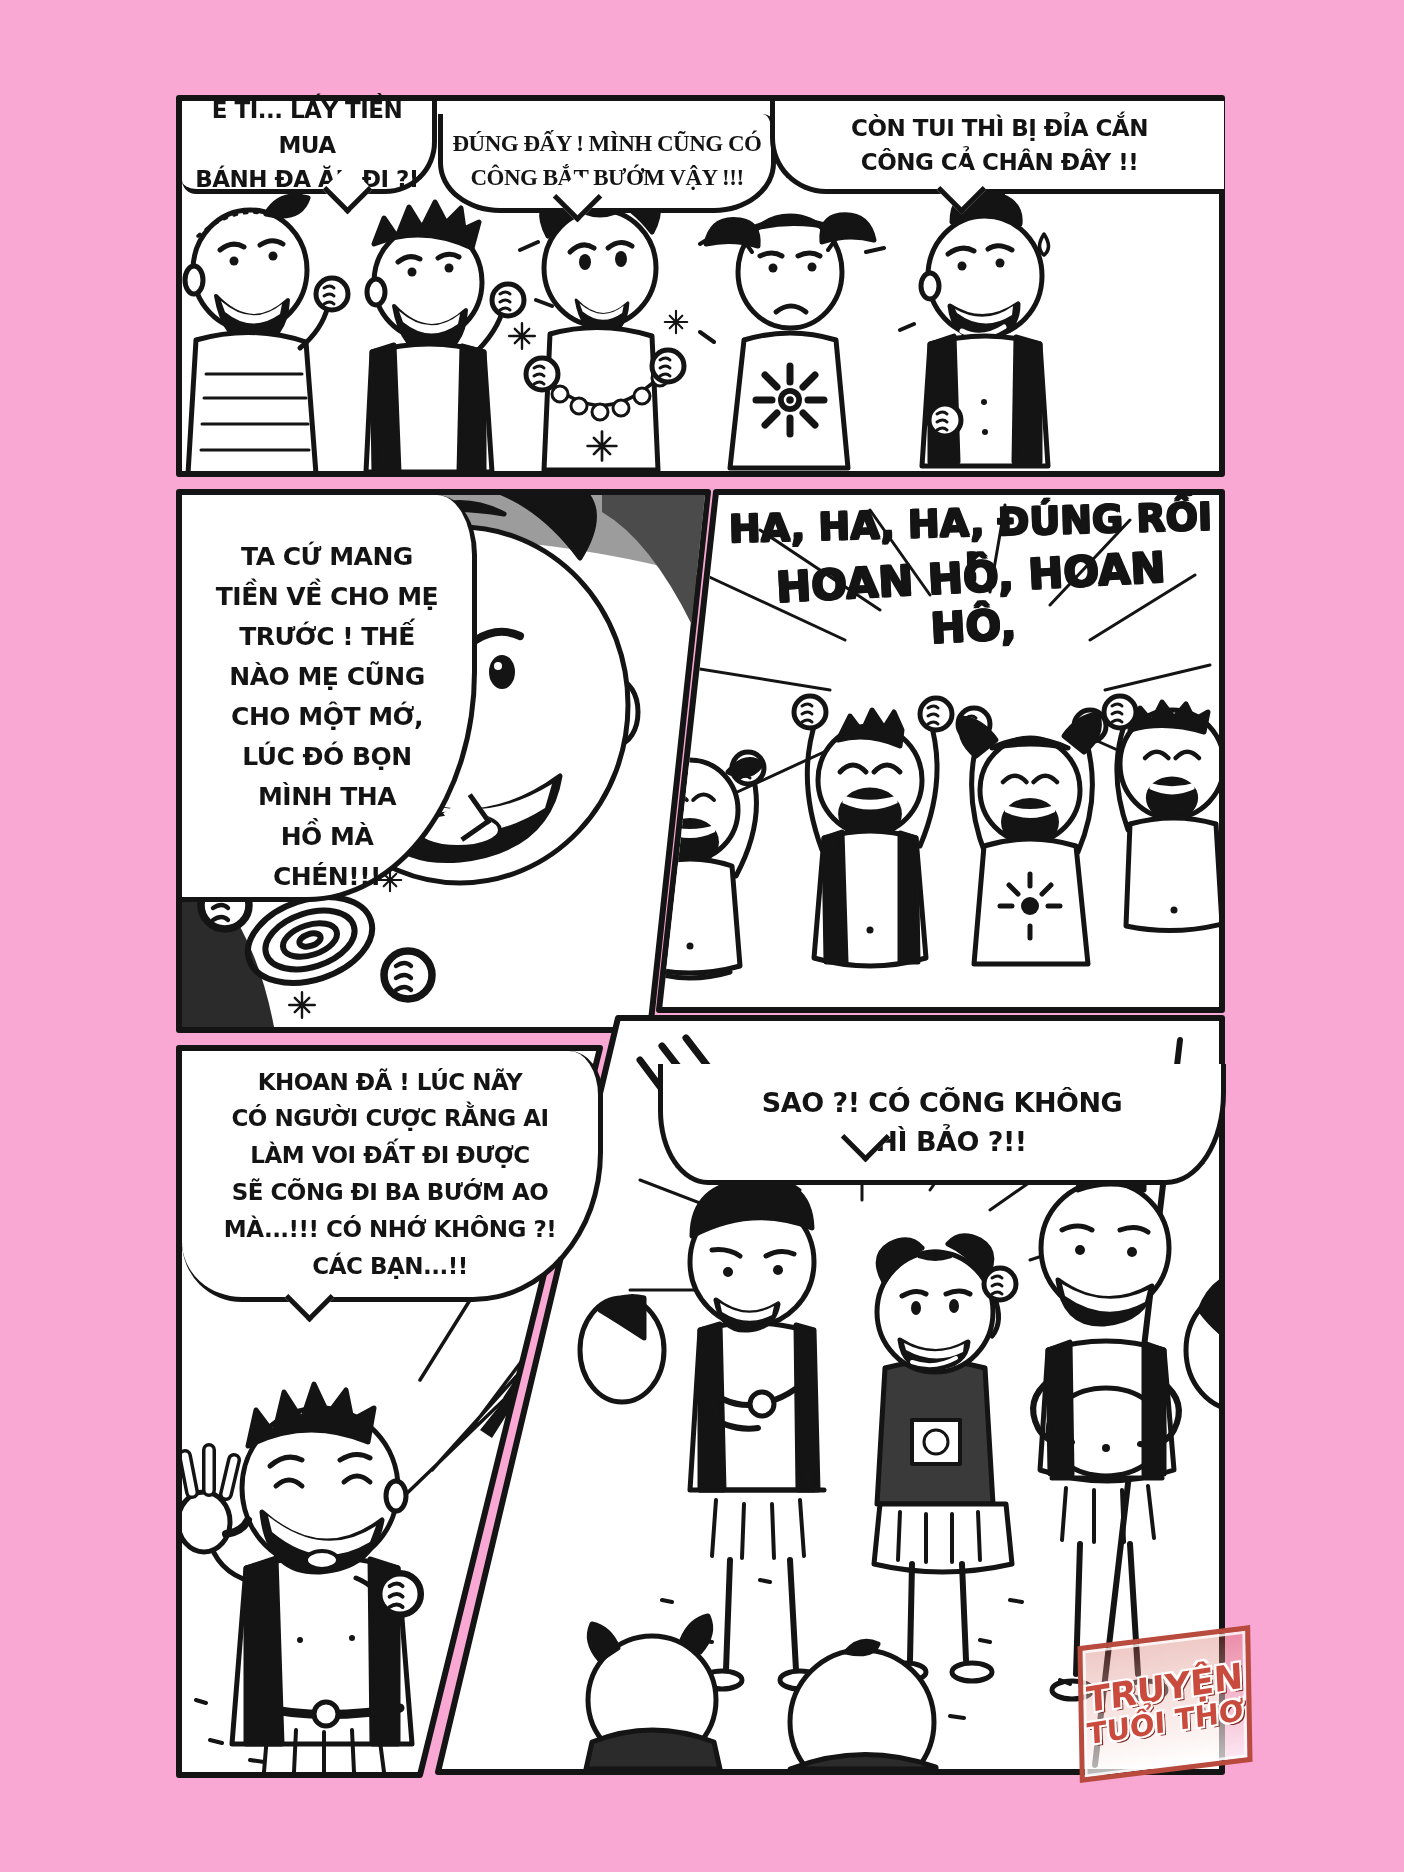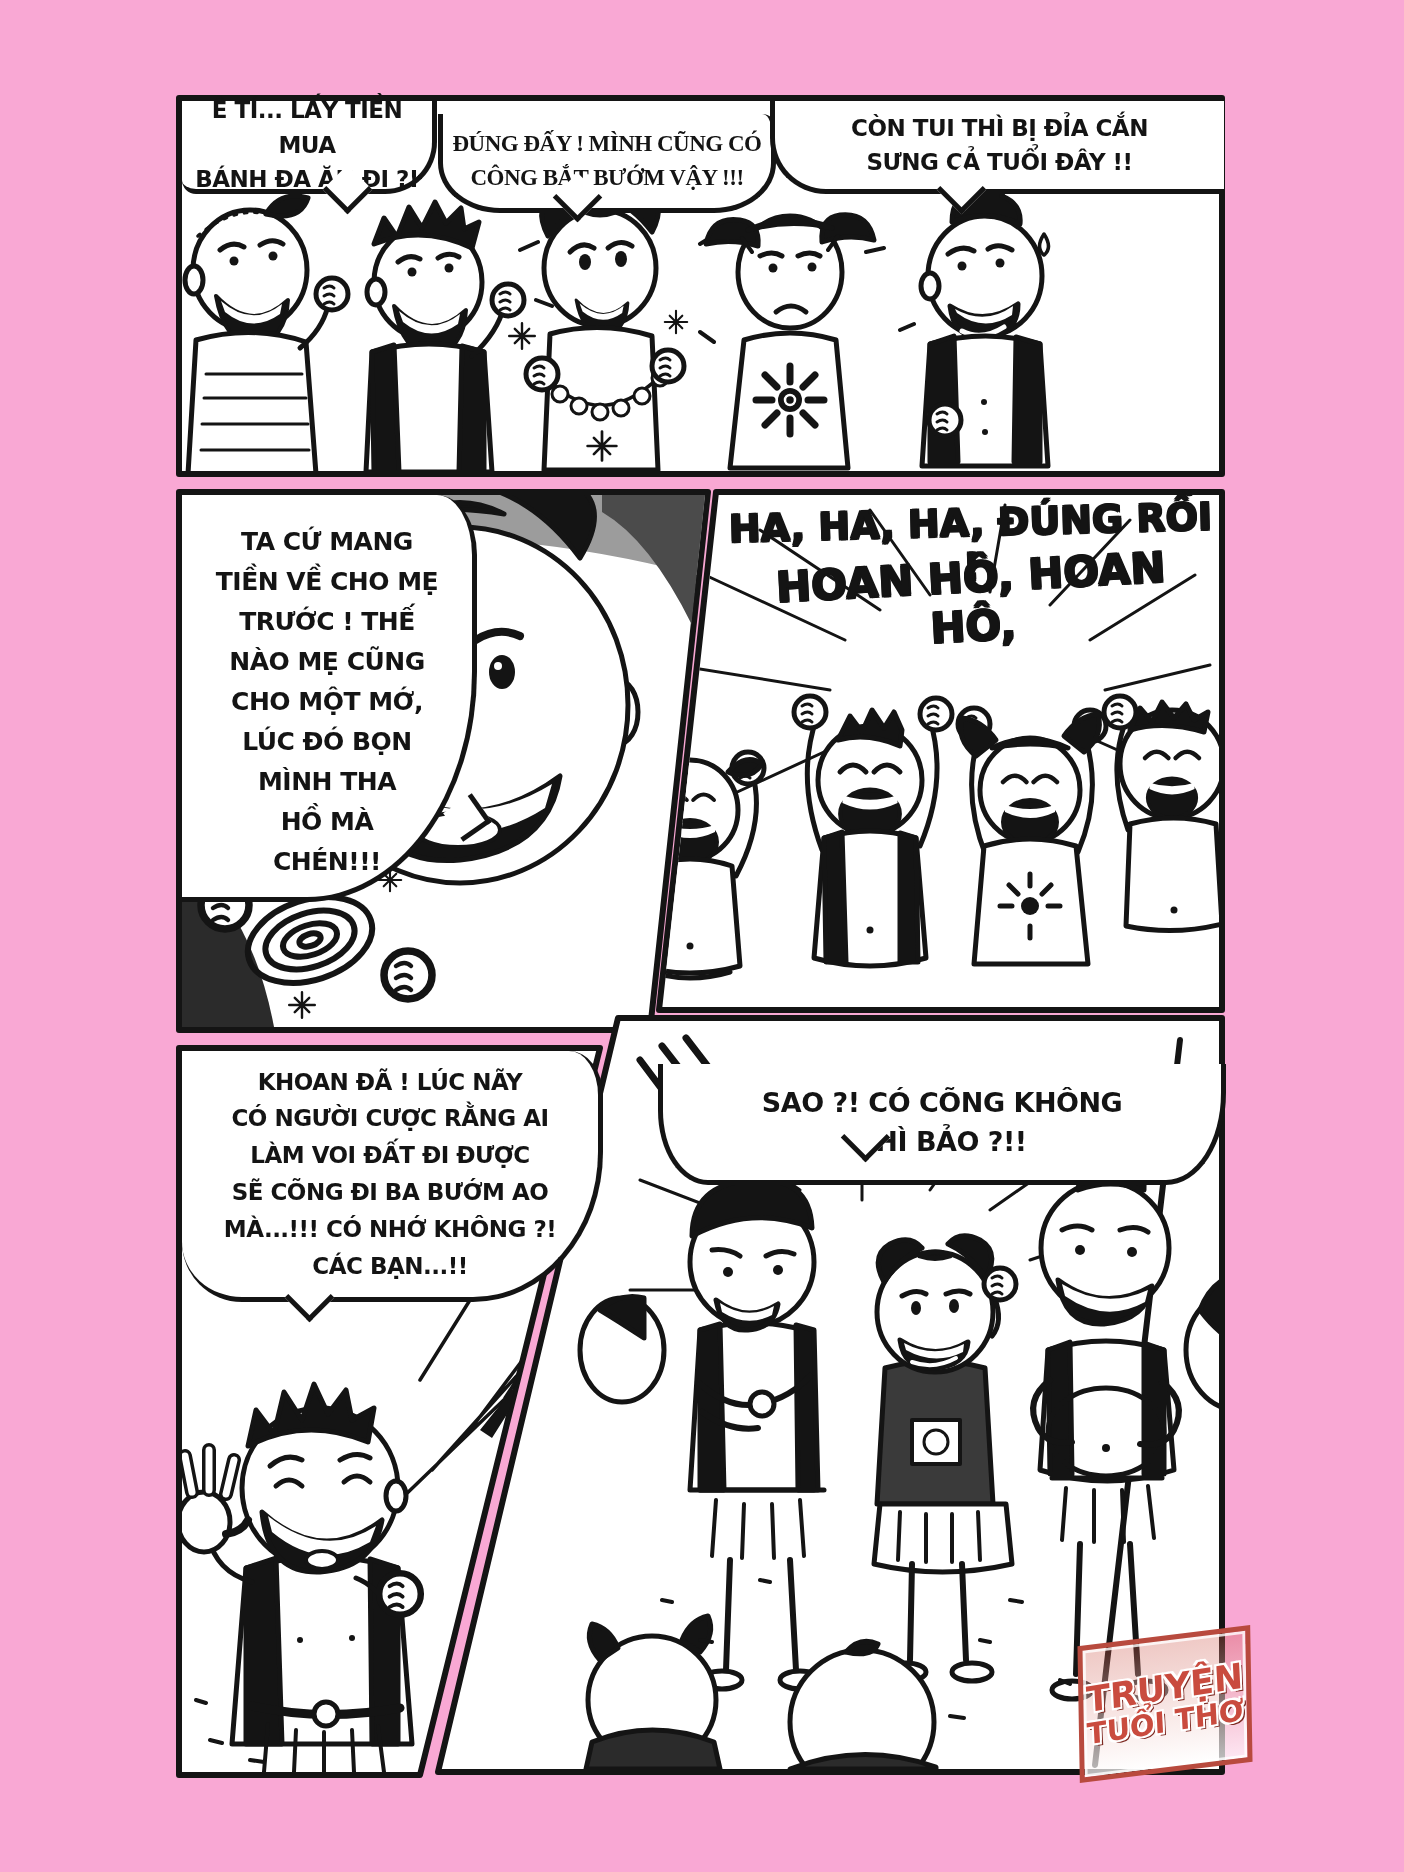--- a/index.html
+++ b/index.html
@@ -11,21 +11,21 @@
           font-weight:700;white-space:pre-line;letter-spacing:-0.5px;color:#141414;}
   .btxt{white-space:pre-line;}
   .b1{left:182px;top:101px;width:250px;height:88px;border-top:none;border-left:none;
       border-radius:0 0 52px 14px;font-size:23px;line-height:1.5;}
   .b2{left:438px;top:114px;width:328px;height:94px;border-top:none;
       border-radius:0 14px 62px 62px / 0 14px 50px 50px;font-size:23px;line-height:1.5;font-family:Liberation Serif, serif;}
   .b3{left:770px;top:101px;width:449px;height:88px;border-top:none;border-right:none;
       border-radius:0 0 0 56px;font-size:23px;line-height:1.5;}
   .p2b{left:182px;top:495px;width:290px;height:390px;border-top:none;border-left:none;
        border-radius:0 40px 170px 0 / 0 60px 230px 0;font-size:25px;line-height:1.6;
-       align-items:center;padding-top:12px;}
+       align-items:flex-end;padding-top:12px;}
   .p4b{left:182px;top:1051px;width:416px;height:246px;border-top:none;border-left:none;
        border-radius:0 34px 130px 60px / 0 44px 150px 60px;font-size:23px;line-height:1.6;}
   .p5b{left:658px;top:1021px;width:558px;height:116px;border-top:none;
        border-radius:0 0 60px 50px / 0 0 92px 74px;font-size:27px;line-height:1.45;margin-top:43px;}
   .tail{position:absolute;width:30px;height:30px;background:#fff;
         border-right:5px solid #141414;border-bottom:5px solid #141414;z-index:6;}
   .t-down{transform:rotate(45deg);}
   .t-right{transform:rotate(-35deg);}
   .shout{position:absolute;z-index:4;font-weight:700;text-align:center;color:#141414;
          text-shadow:2px 0 0 #141414,0 2px 0 #141414,2px 2px 0 #141414;letter-spacing:0px;}
@@ -411,21 +411,21 @@
 <div class="tail t-down" style="left:330px;top:172px;"></div>
 
 <div class="bubble b2">
   <span class="btxt">ĐÚNG ĐẤY ! MÌNH CŨNG CÓ
 CÔNG BẮT BƯỚM VẬY !!!</span>
 </div>
 <div class="tail t-down" style="left:560px;top:180px;"></div>
 
 <div class="bubble b3">
   <span class="btxt">CÒN TUI THÌ BỊ ĐỈA CẮN
-SƯNG CẢ TUỔI ĐÂY !!</span>
+CÔNG CẢ CHÂN ĐÂY !!</span>
 </div>
 <div class="tail t-down" style="left:944px;top:172px;"></div>
 
 <div class="bubble p2b">
   <span class="btxt">TA CỨ MANG
 TIỀN VỀ CHO MẸ
 TRƯỚC ! THẾ
 NÀO MẸ CŨNG
 CHO MỘT MỚ,
 LÚC ĐÓ BỌN

